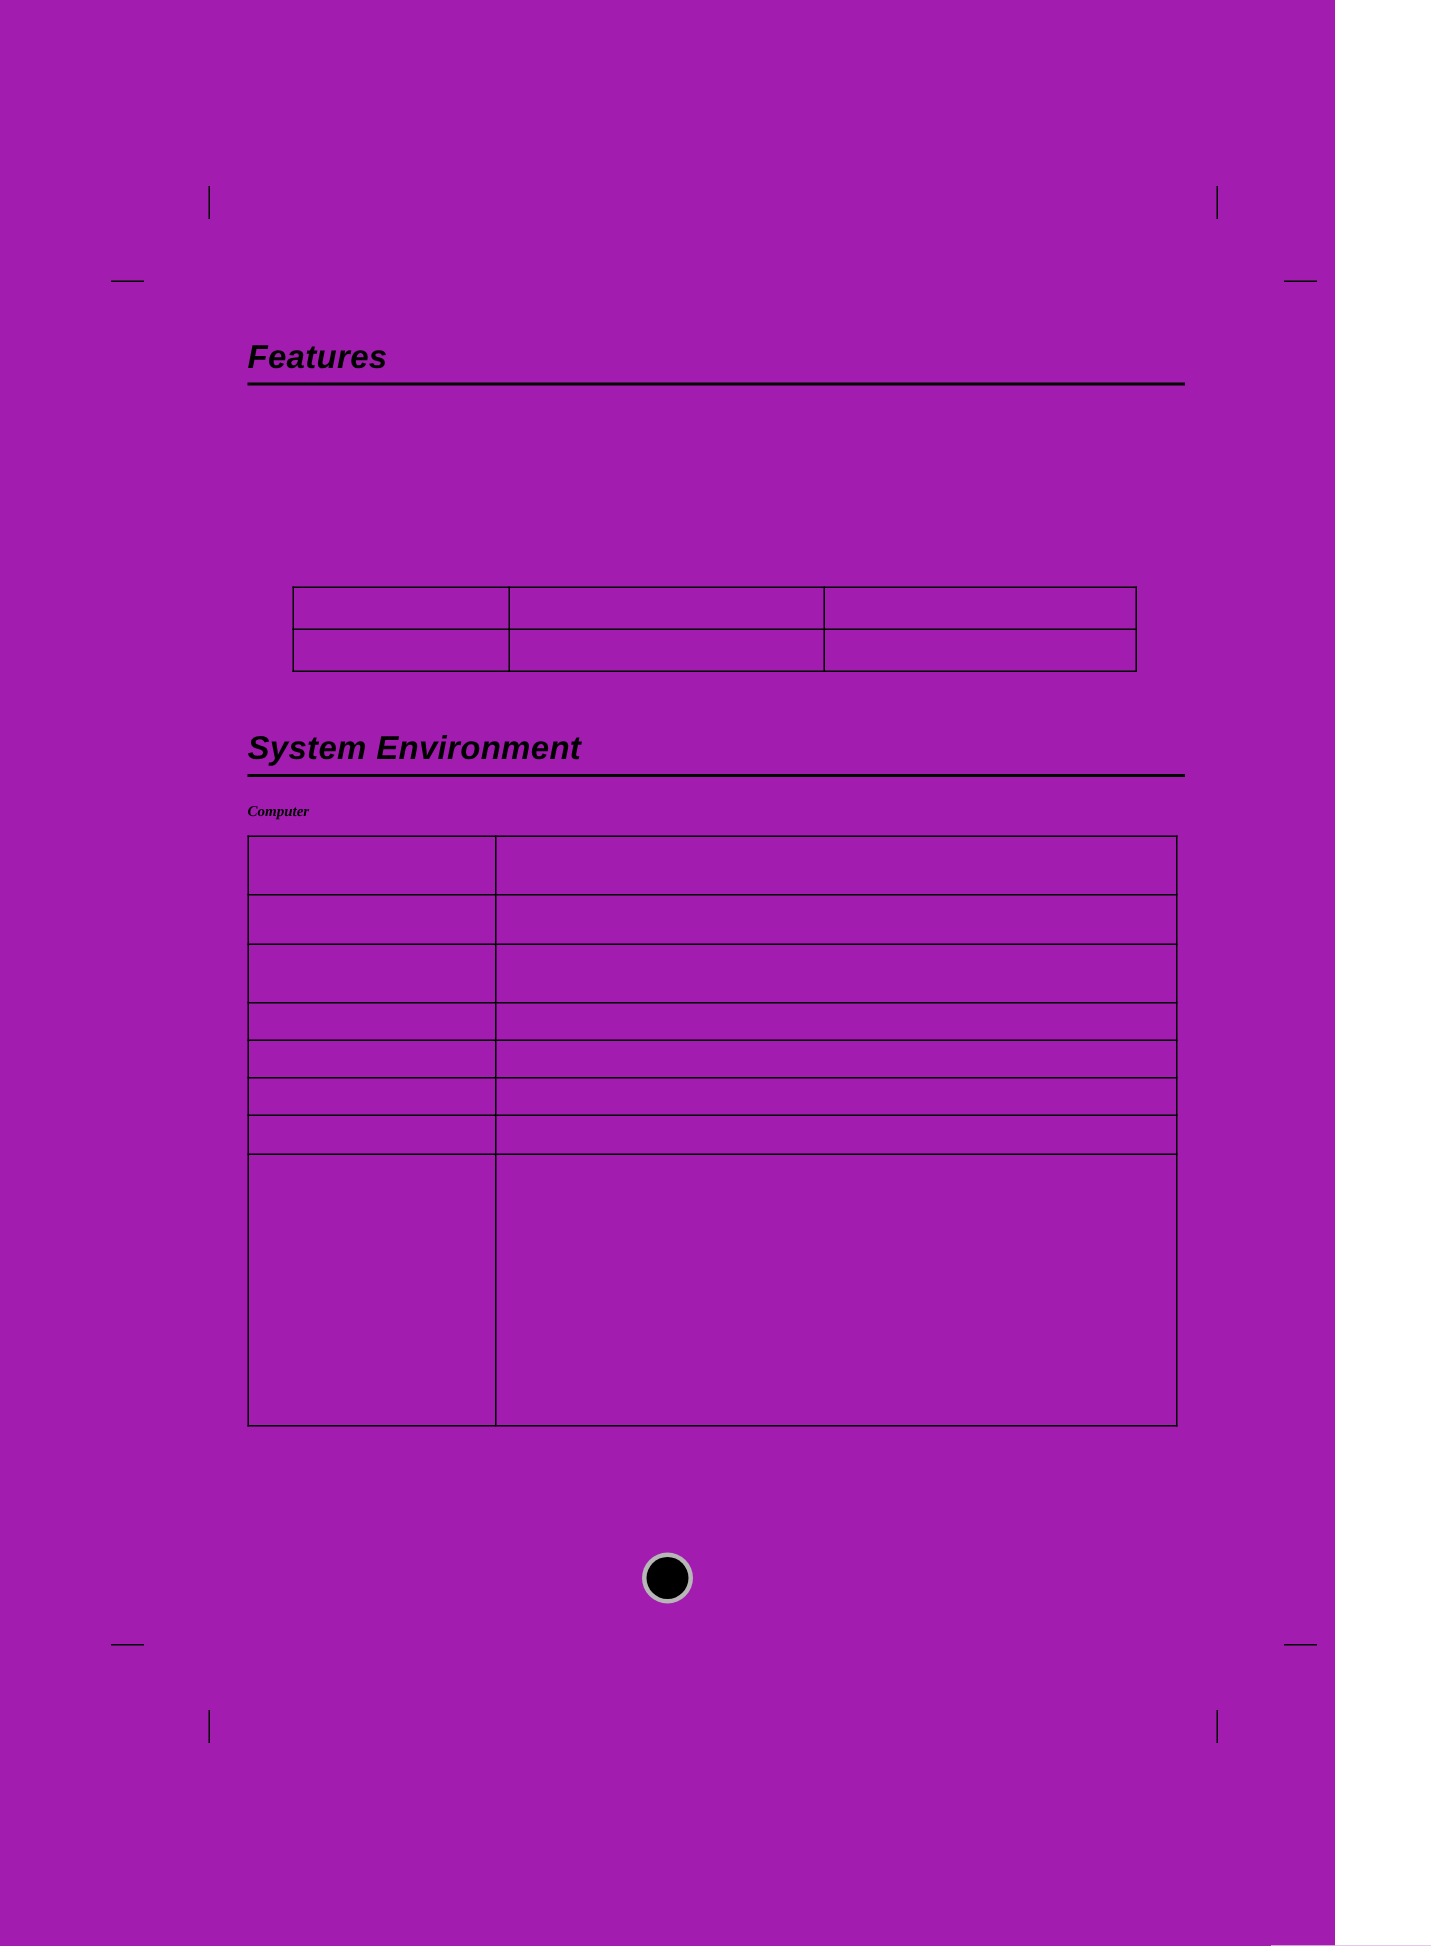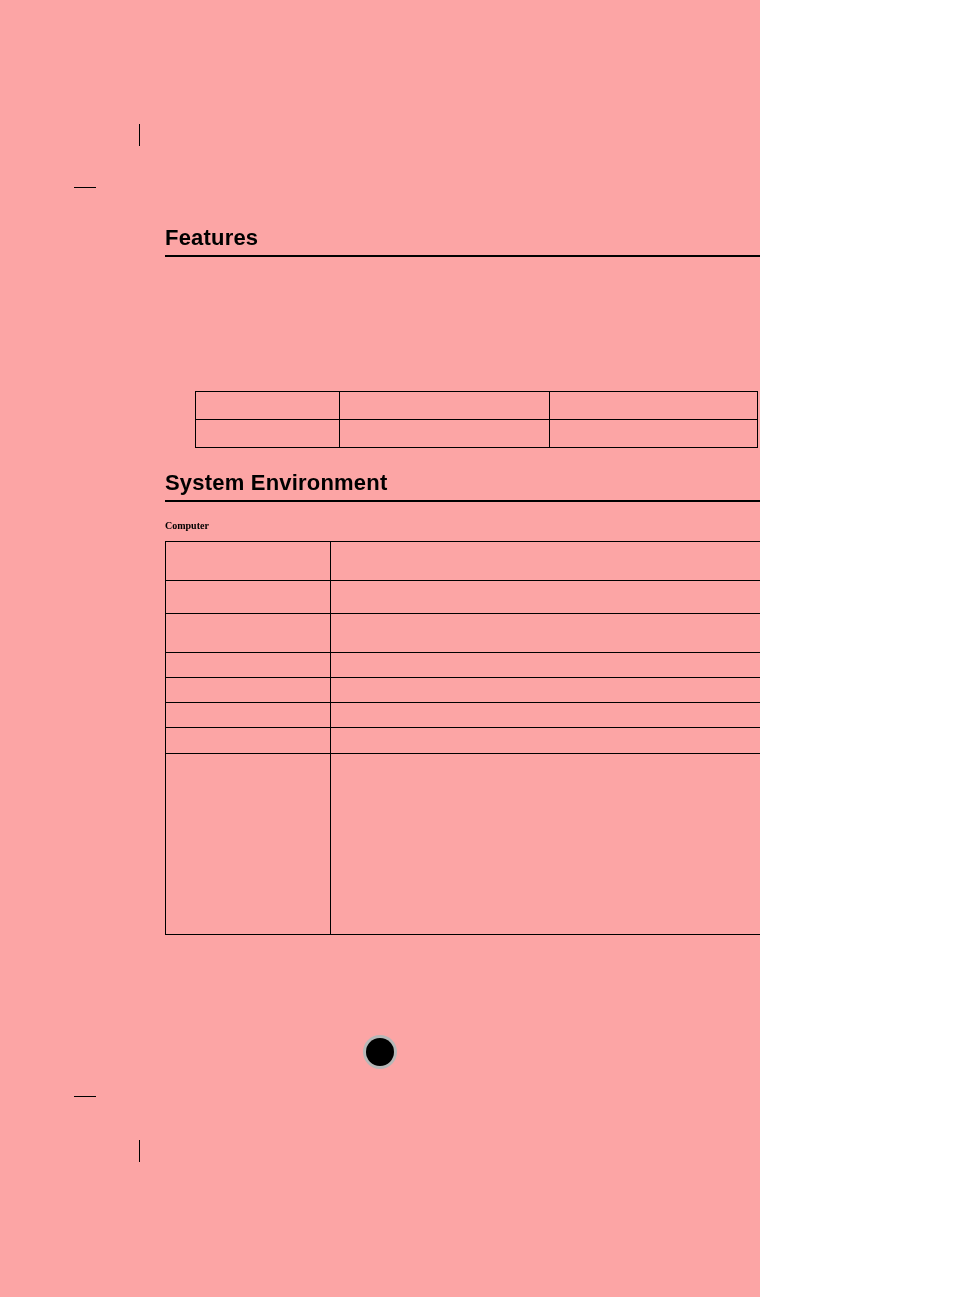--- a/index.html
+++ b/index.html
@@ -4,24 +4,25 @@
 <style>
   html, body {
     margin: 0;
     padding: 0;
     background: #ffffff;
     font-family: "Times New Roman", Times, serif;
     color: #000;
   }
   .page {
     position: relative;
-    width: 760px;
+    width: 890px;
     height: 1297px;
-    background: #fca5a5;
+    background: #a21caf;
     overflow: hidden;
+    font-style: italic;
   }
   .crop-mark {
     position: absolute;
     background: #000;
   }
   .crop-v {
     width: 1px;
     height: 22px;
   }
   .crop-h {
@@ -131,21 +132,21 @@
         <td class="c3"></td>
       </tr>
       <tr>
         <td class="c1"></td>
         <td class="c2"></td>
         <td class="c3"></td>
       </tr>
     </tbody>
       </table>
 
-    <h2 class="section-heading" style="margin-top:22px;">System Environment</h2>
+    <h2 class="section-heading" style="margin-top:38px;">System Environment</h2>
     <hr class="heading-underline">
 
     <div class="sub-heading">Computer</div>
 
     <table class="env-table">
       <tbody>
           <tr>
         <td class="left r36"></td>
         <td class="right r36"></td>
       </tr>

